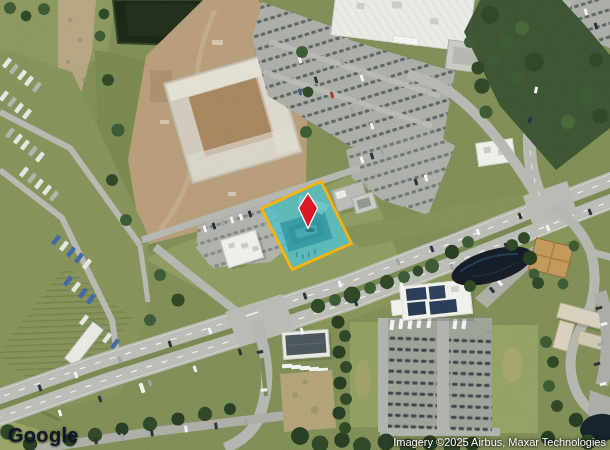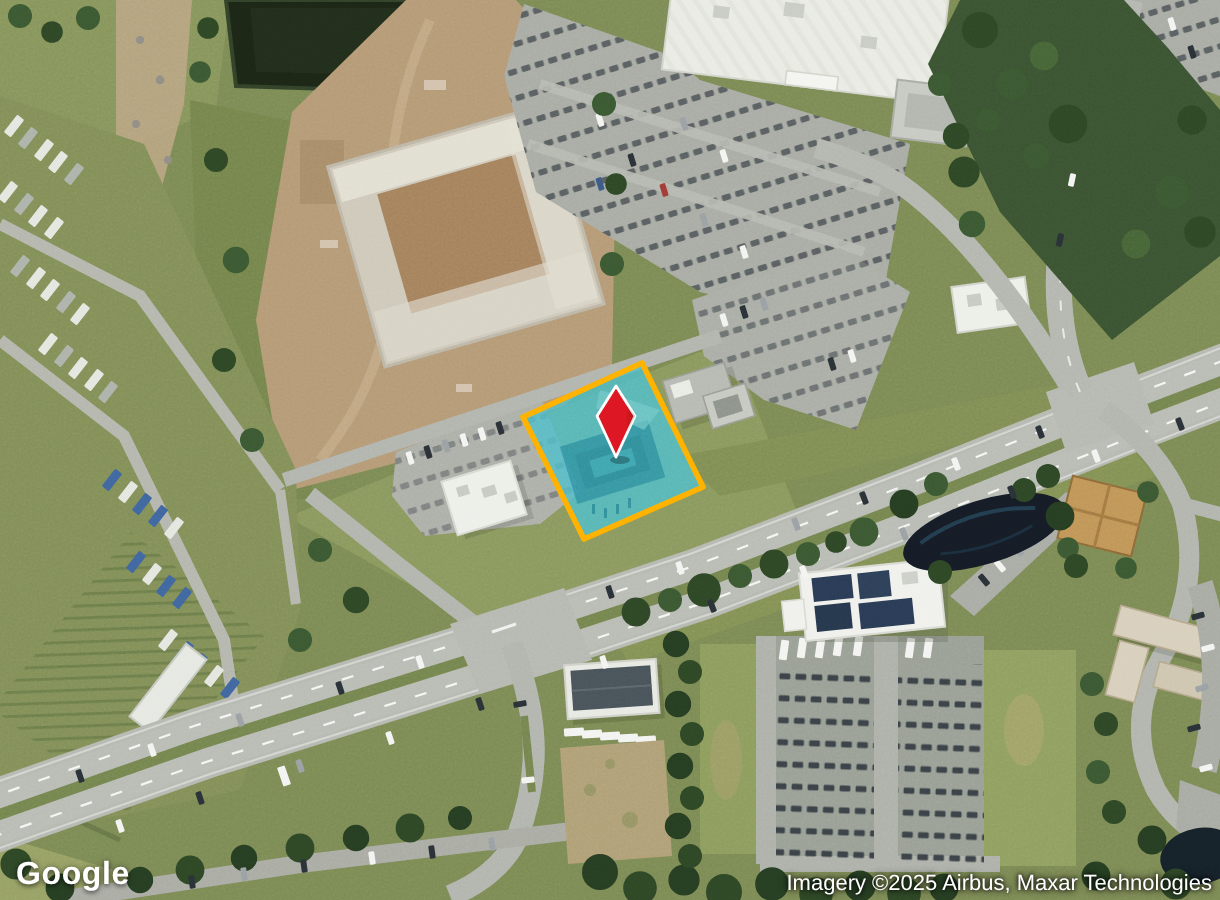--- a/index.html
+++ b/index.html
@@ -1,19 +1,19 @@
 <!DOCTYPE html>
 <html><head>
 <meta charset="utf-8">
 <style>
   html,body{margin:0;padding:0;background:#222;}
   .viewport{position:relative;width:610px;height:450px;overflow:hidden;background:#7c8a54;
             font-family:"Liberation Sans",sans-serif;cursor:default;}
   .viewport svg{position:absolute;left:0;top:0;display:block;}
-  .google-logo{position:absolute;left:8px;bottom:3px;color:#ffffff;font-size:16px;font-weight:600;
+  .google-logo{position:absolute;left:8px;bottom:3px;color:#0f172a;font-size:20px;font-weight:600;
                letter-spacing:.3px;text-shadow:0 1px 2px rgba(0,0,0,.45),0 0 3px rgba(0,0,0,.35);
                user-select:none;}
   .attribution{position:absolute;right:4px;bottom:2px;color:#fff;font-size:11px;
                text-shadow:0 0 2px #000,0 0 4px rgba(0,0,0,.9);user-select:none;}
   
   .cd{fill:#2c3237}.cw{fill:#f3f4f1}.cs{fill:#9aa0a3}.cr{fill:#a23a34}.cb{fill:#3a5a86}
   .tw{fill:#e4e7e0}.tg{fill:#adb3ab}.tb{fill:#41669f}
   .tr1{fill:#2e4627}.tr2{fill:#3b5830}.tr3{fill:#253c21}.tr4{fill:#466538}
 </style>
 </head>

